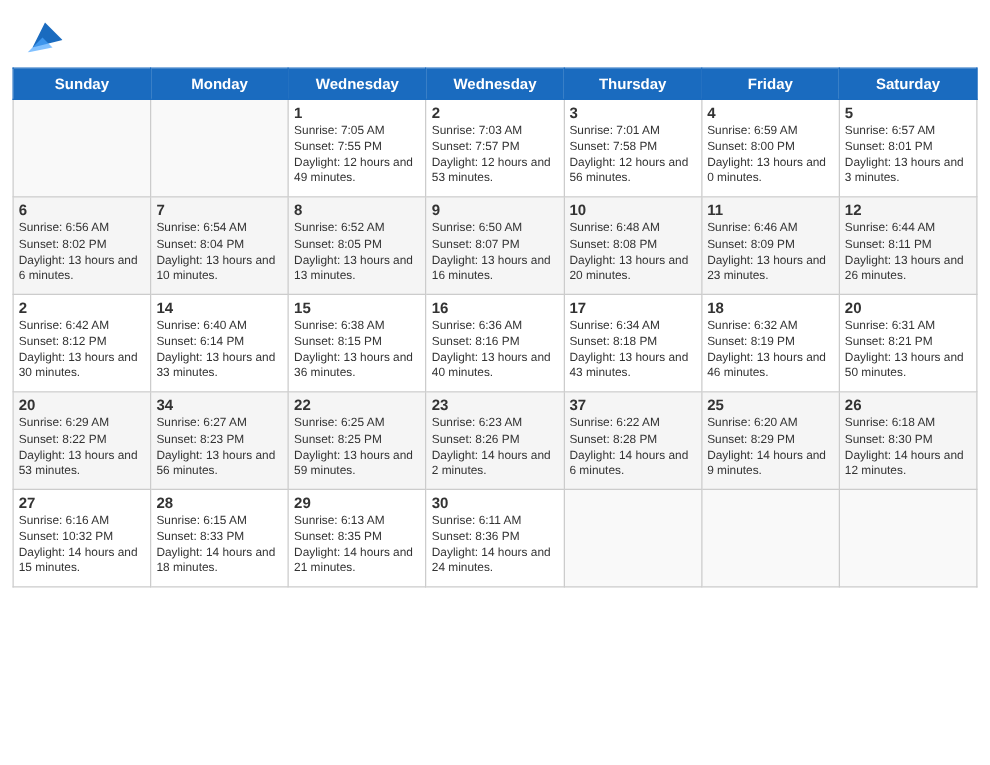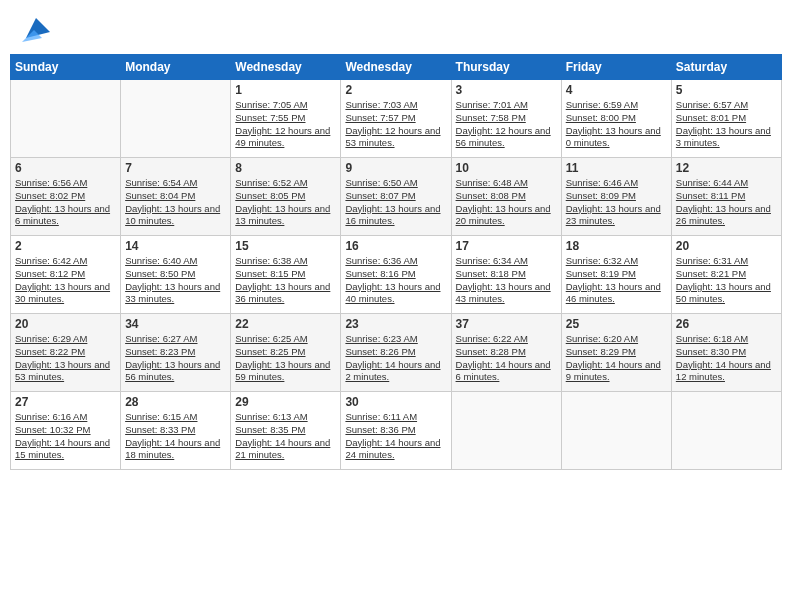--- a/index.html
+++ b/index.html
@@ -64,21 +64,21 @@
       width: 100%;
       border-collapse: collapse;
       border: 1px solid #ccc;
     }
     .calendar th {
       background: #1a6bbf;
       color: #fff;
       font-size: 12px;
       font-weight: bold;
       padding: 5px 4px;
-      text-align: left;
+      text-align: center;
       border: 1px solid #1a6bbf;
     }
     .calendar td {
       vertical-align: top;
       border: 1px solid #ccc;
       padding: 3px 4px;
       width: calc(100% / 7);
       height: 78px;
       font-size: 10px;
       color: #333;
@@ -96,21 +96,20 @@
     .day-num {
       font-size: 12px;
       font-weight: bold;
       display: block;
       margin-bottom: 2px;
     }
     .day-info {
       font-size: 9.5px;
       line-height: 1.35;
       color: #333;
-      text-decoration: underline;
     }
   </style>
 </head>
 <body>
 
 <div class="page">
   <div class="header">
     <div class="logo">
       <div class="logo-text">
         <span class="logo-general"></span>
@@ -221,21 +220,21 @@
         <tr>
           <td>
             <span class="day-num">2</span>
             <div class="day-info">Sunrise: 6:42 AM
 Sunset: 8:12 PM
 Daylight: 13 hours and 30 minutes.</div>
           </td>
           <td>
             <span class="day-num">14</span>
             <div class="day-info">Sunrise: 6:40 AM
-Sunset: 8:50 PM
+Sunset: 6:14 PM
 Daylight: 13 hours and 33 minutes.</div>
           </td>
           <td>
             <span class="day-num">15</span>
             <div class="day-info">Sunrise: 6:38 AM
 Sunset: 8:15 PM
 Daylight: 13 hours and 36 minutes.</div>
           </td>
           <td>
             <span class="day-num">16</span>

